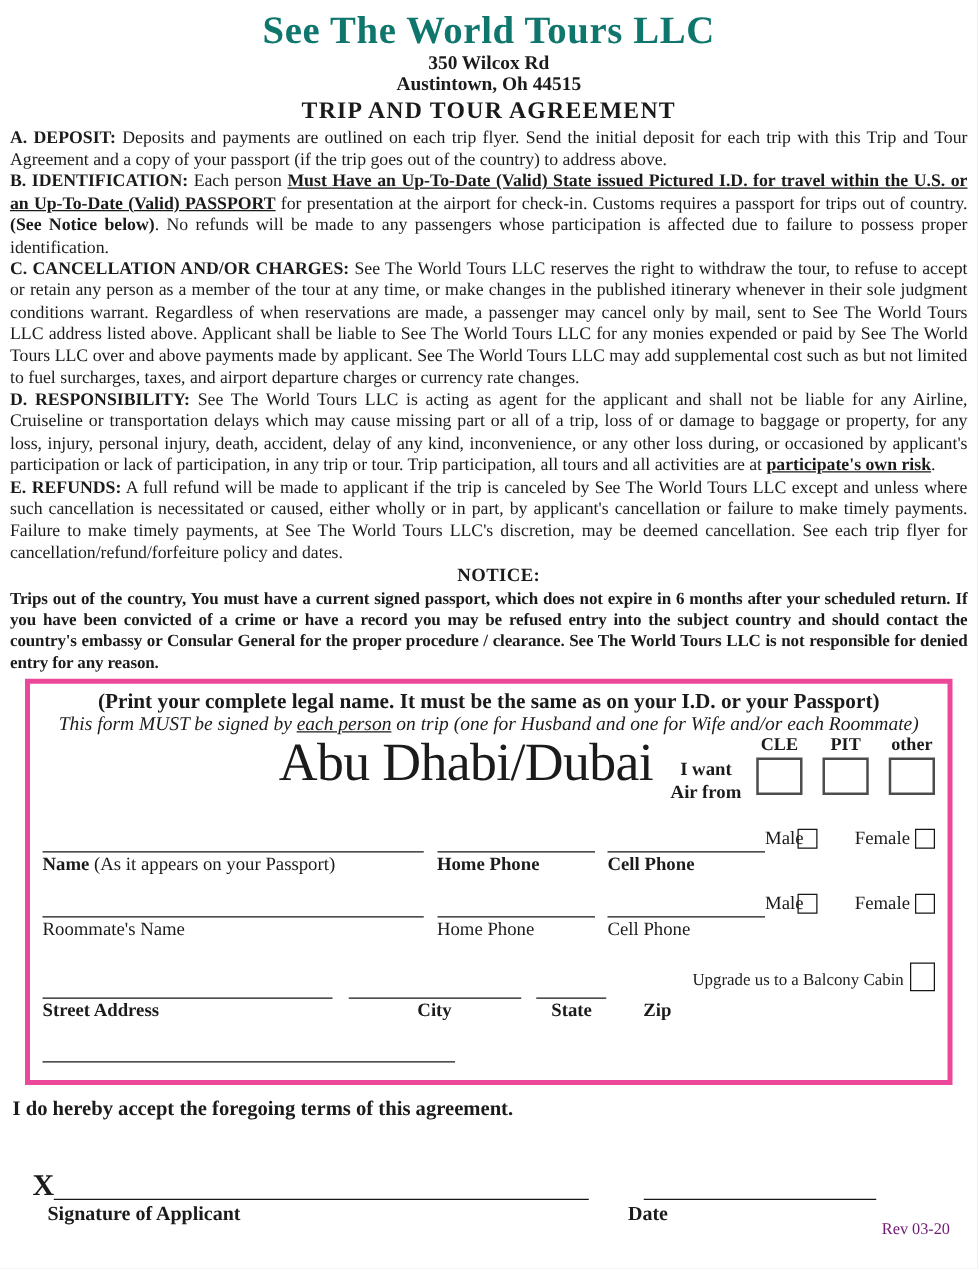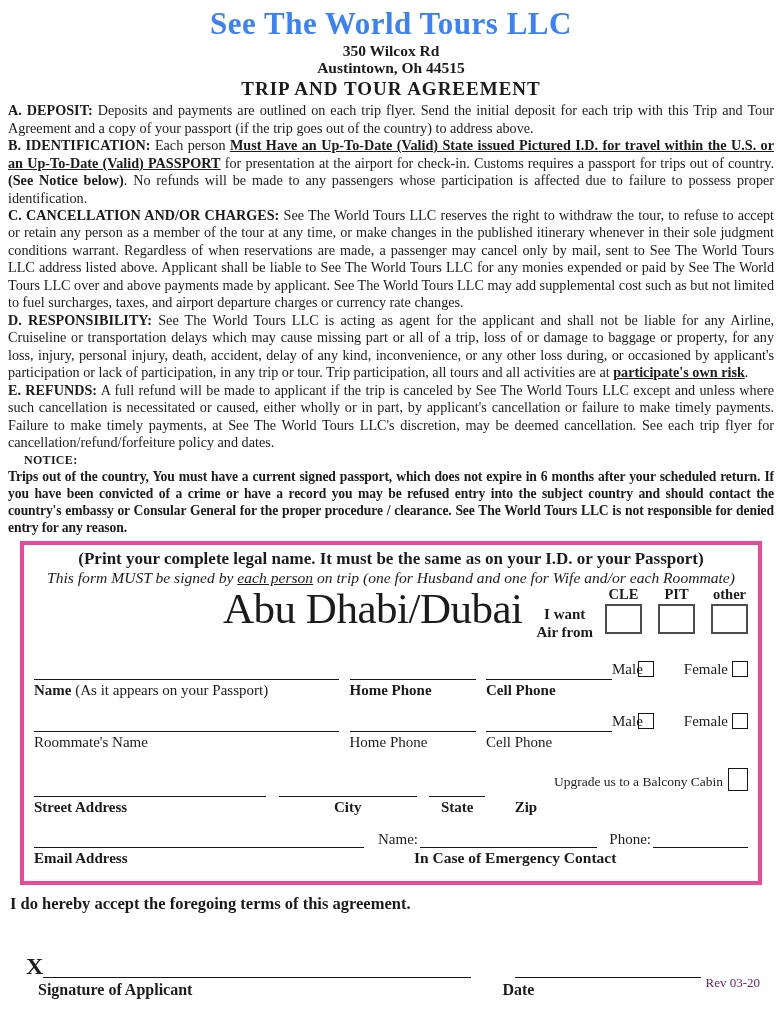--- a/index.html
+++ b/index.html
@@ -8,31 +8,31 @@
     width:782px;height:1015px;
     margin:0 auto;
     background:#ffffff;
     color:#1b1b1b;
     font-family:"Liberation Serif","DejaVu Serif",serif;
     overflow:hidden;
     box-sizing:border-box;
   }
   
   .hdr{text-align:center;}
-  .company{font-size:31px;font-weight:bold;color:#3b82f6;letter-spacing:.5px;padding-top:6px;line-height:1.15;}
+  .company{font-size:31px;font-weight:bold;color:#0f766e;letter-spacing:.5px;padding-top:6px;line-height:1.15;}
   .addr{font-size:15.5px;font-weight:bold;line-height:1.12;}
   .doc-title{font-size:19px;font-weight:bold;letter-spacing:1px;line-height:1.15;margin-top:2px;}
   
   .legal{padding:2px 8px 0 8px;}
   .para{font-size:14.2px;line-height:1.23;text-align:justify;margin:0;}
   .para b{font-weight:bold;}
   .bu{font-weight:bold;text-decoration:underline;}
   .ins-line{font-size:14.2px;line-height:1.23;margin:0;color:#3c3c3c;}
   .ins-line b{color:#1b1b1b;}
-  .notice-label{font-size:12px;font-weight:bold;letter-spacing:.3px;margin:1px 0 0 16px;}
+  .notice-label{font-size:15px;font-weight:bold;letter-spacing:.3px;margin:1px 0 0 16px;text-align:center;}
   .notice-body{font-size:13.6px;font-weight:bold;line-height:1.26;text-align:justify;letter-spacing:-.1px;margin:0;}
   
   .fbox{
     margin:5px 20px 0 20px;
     border:4px solid #ec4899;
     padding:4px 10px 14px 10px;
     box-sizing:border-box;
   }
   .print-line{font-size:17px;font-weight:bold;text-align:center;line-height:1.15;}
   .sign-line{font-size:15.6px;font-style:italic;text-align:center;line-height:1.15;}
@@ -199,30 +199,20 @@
       </div>
       <div class="upgrade">
         <span>Upgrade us to a Balcony Cabin</span>
         <span class="cbx"></span>
       </div>
     </div>
 
     <div class="frow" style="margin-top:14px;">
       <div class="field" style="flex:0 0 330px;">
         <div class="uline"></div>
-        <div class="flab bold">Email Address</div>
-      </div>
-      <div class="emg">
-        <div class="emg-top">
-          <span class="emg-word">Name:</span>
-          <div class="uline"></div>
-          <span class="phone-word">Phone:</span>
-          <div class="uline phline"></div>
-        </div>
-        <div class="emg-lbl">In Case of Emergency Contact</div>
       </div>
     </div>
   </div>
 
   <div class="accept">I do hereby accept the foregoing terms of this agreement.</div>
 
   <div class="sigrow">
     <span class="sig-x">X</span>
     <div class="sigline"></div>
     <div class="dateline"></div>

